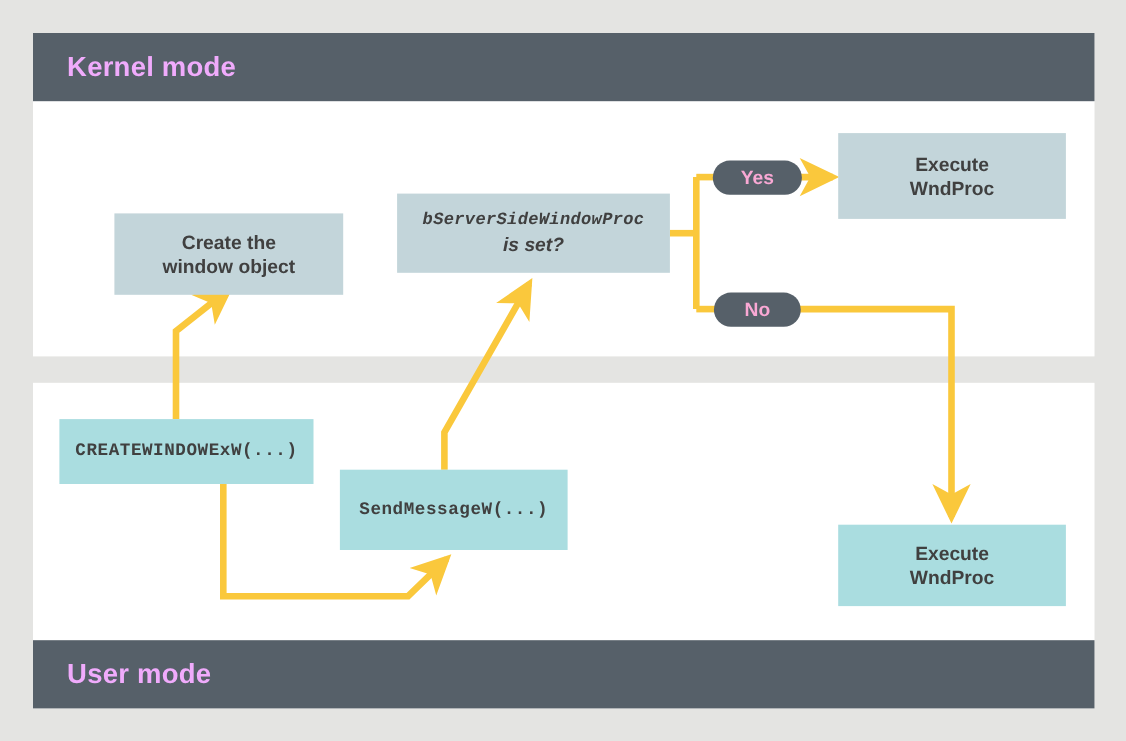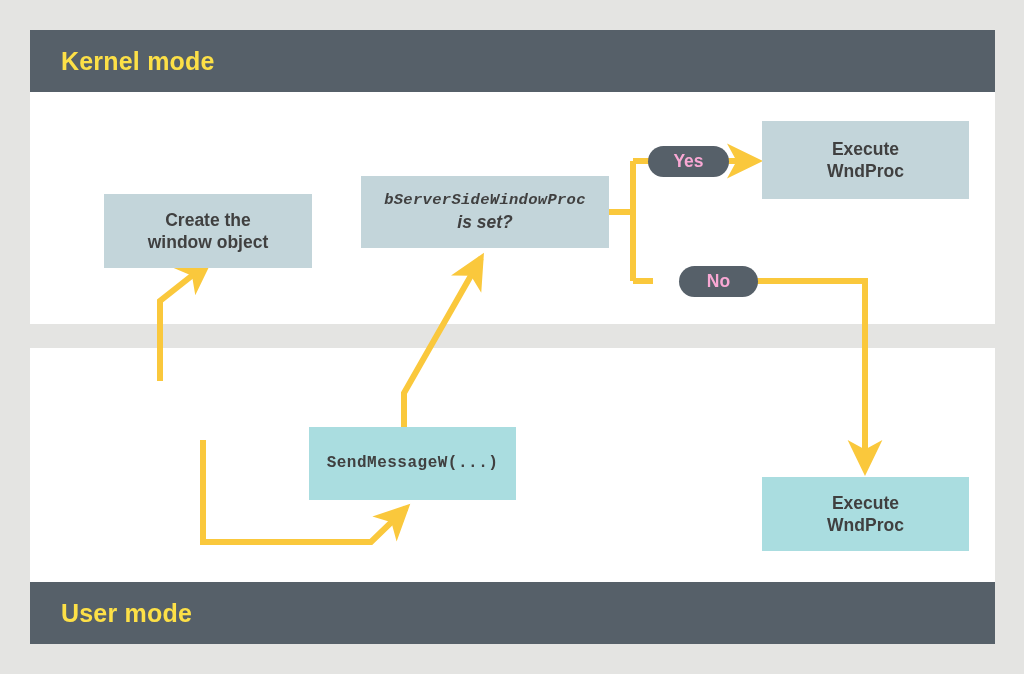--- a/index.html
+++ b/index.html
@@ -22,21 +22,21 @@
     background: #ffffff;
   }
   #kernel-panel { left: 30px; top: 30px;  width: 965px; height: 294px; }
   #user-panel   { left: 30px; top: 348px; width: 965px; height: 296px; }
 
   .mode-band {
     position: absolute;
     left: 30px;
     width: 965px;
     background: #566069;
-    color: #fde047;
+    color: #f0abfc;
     display: flex;
     align-items: center;
   }
   #kernel-band { top: 30px;  height: 62px; }
   #user-band   { top: 582px; height: 62px; }
   .mode-band .band-label {
     font-size: 25px;
     font-weight: bold;
     letter-spacing: .2px;
     padding-left: 31px;
@@ -93,21 +93,21 @@
     background: #566069;
     color: #f9a8d4;
     border-radius: 17px;
     display: flex;
     align-items: center;
     justify-content: center;
     font-size: 17.5px;
     font-weight: bold;
   }
   #pill-yes { left: 648px; top: 146px; width: 81px; height: 31px; }
-  #pill-no  { left: 679px; top: 266px; width: 79px; height: 31px; }
+  #pill-no  { left: 649px; top: 266px; width: 79px; height: 31px; }
 
   
   #connectors {
     position: absolute;
     left: 0; top: 0;
     width: 1024px;
     height: 674px;
     pointer-events: none;
   }
 </style>
@@ -171,20 +171,23 @@
     </span>
   </div>
 
   <div class="node user" id="node-exec-bottom">
     <span class="label-sans">
       <span>Execute</span><br>
       <span>WndProc</span>
     </span>
   </div>
 
+  <div class="node user" id="node-createwindow-call">
+    <span class="label-mono">CREATEWINDOWExW(...)</span>
+  </div>
 
   <div class="node user" id="node-sendmessage-call">
     <span class="label-mono">SendMessageW(...)</span>
   </div>
 
   <div class="pill" id="pill-yes">
     <span>Yes</span>
   </div>
   <div class="pill" id="pill-no">
     <span>No</span>

